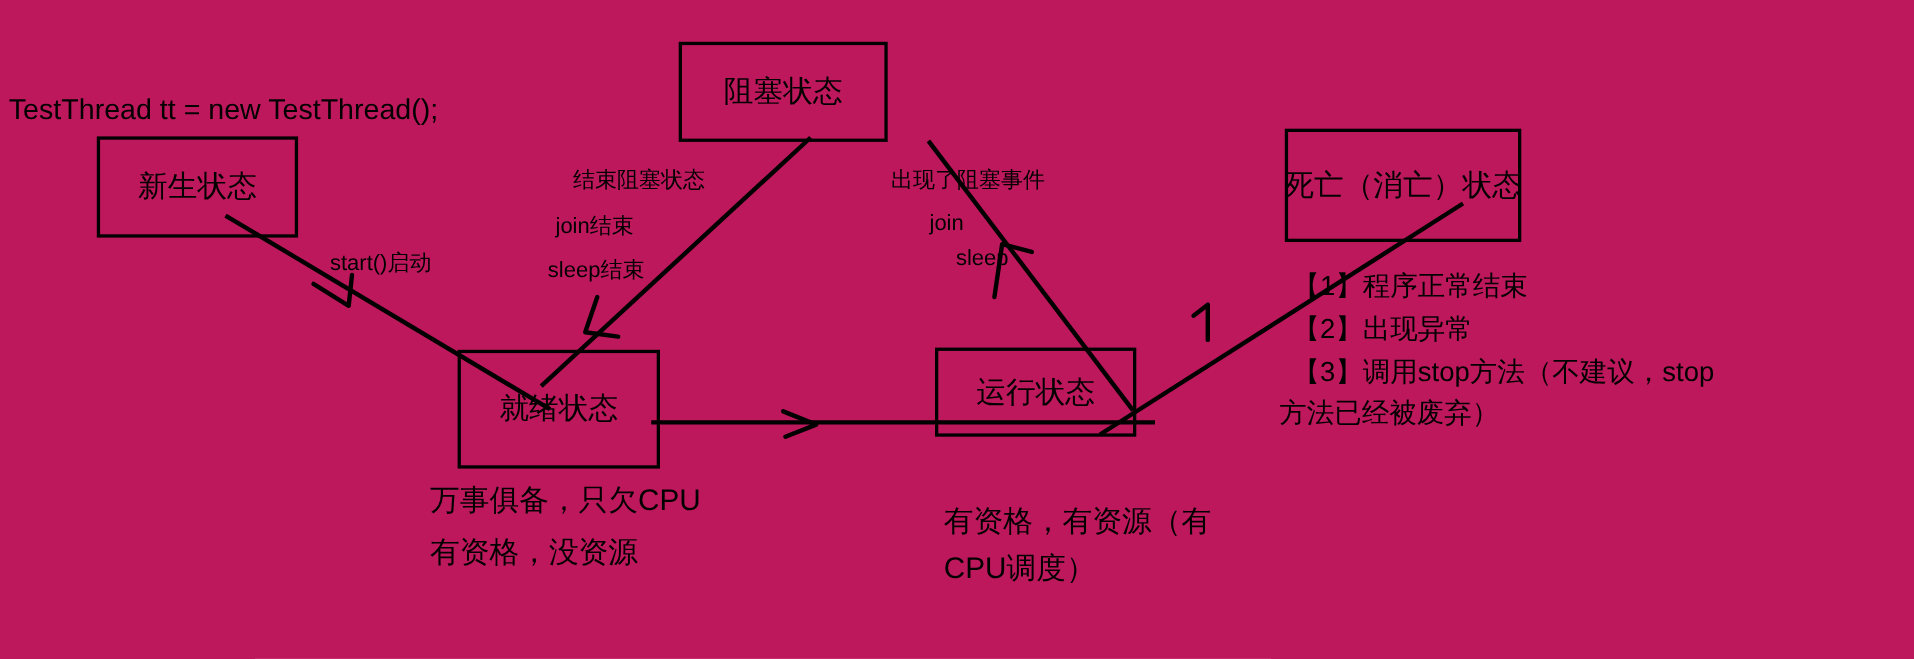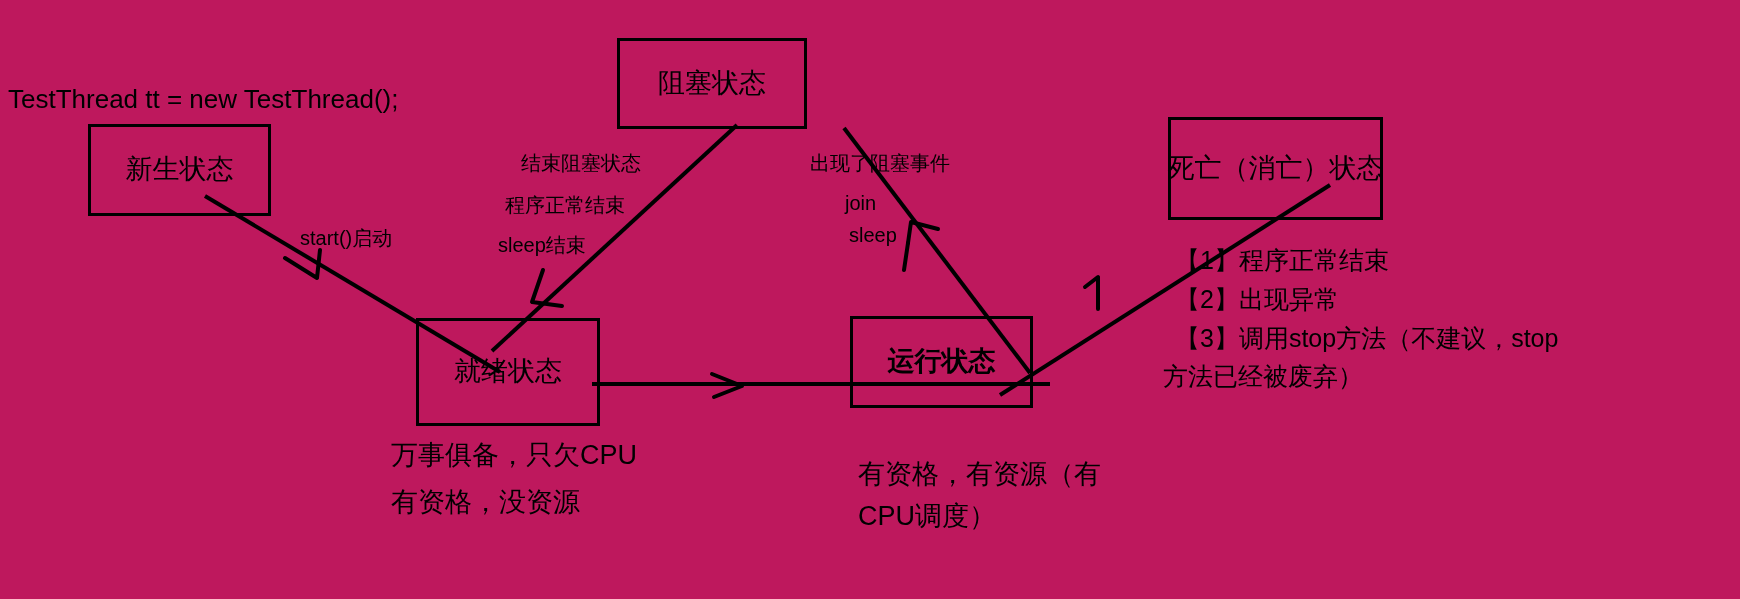--- a/index.html
+++ b/index.html
@@ -111,41 +111,41 @@
   </div>
 
   <div class="node-box" style="left:617px; top:38px; width:190px; height:91px;">
     <span class="node-label">阻塞状态</span>
   </div>
 
   <div class="node-box" style="left:416px; top:318px; width:184px; height:108px;">
     <span class="node-label">就绪状态</span>
   </div>
 
-  <div class="node-box" style="left:850px; top:316px; width:183px; height:92px;font-weight:bold;">
+  <div class="node-box" style="left:850px; top:316px; width:183px; height:81px;">
     <span class="node-label">运行状态</span>
   </div>
 
   <div class="node-box" style="left:1168px; top:117px; width:215px; height:103px;">
     <span class="node-label">死亡（消亡）状态</span>
   </div>
 
   <div class="edge-label" style="left:300px; top:225px;">start()启动</div>
 
   <div class="edge-label" style="left:521px; top:150px;">结束阻塞状态</div>
 
-  <div class="edge-label" style="left:505px; top:192px;">程序正常结束</div>
+  <div class="edge-label" style="left:505px; top:192px;">join结束</div>
 
   <div class="edge-label" style="left:498px; top:232px;">sleep结束</div>
 
   <div class="edge-label" style="left:810px; top:150px;">出现了阻塞事件</div>
 
   <div class="edge-label" style="left:845px; top:192px;">join</div>
 
-  <div class="edge-label" style="left:849px; top:224px;">sleep</div>
+  <div class="edge-label" style="left:869px; top:224px;">sleep</div>
 
 
   <div class="free-text" style="left:391px; top:437px;">万事俱备，只欠CPU</div>
 
   <div class="free-text" style="left:391px; top:484px;">有资格，没资源</div>
 
   <div class="free-text" style="left:858px; top:456px;">有资格，有资源（有</div>
 
   <div class="free-text" style="left:858px; top:498px;text-align:right;">CPU调度）</div>
 

